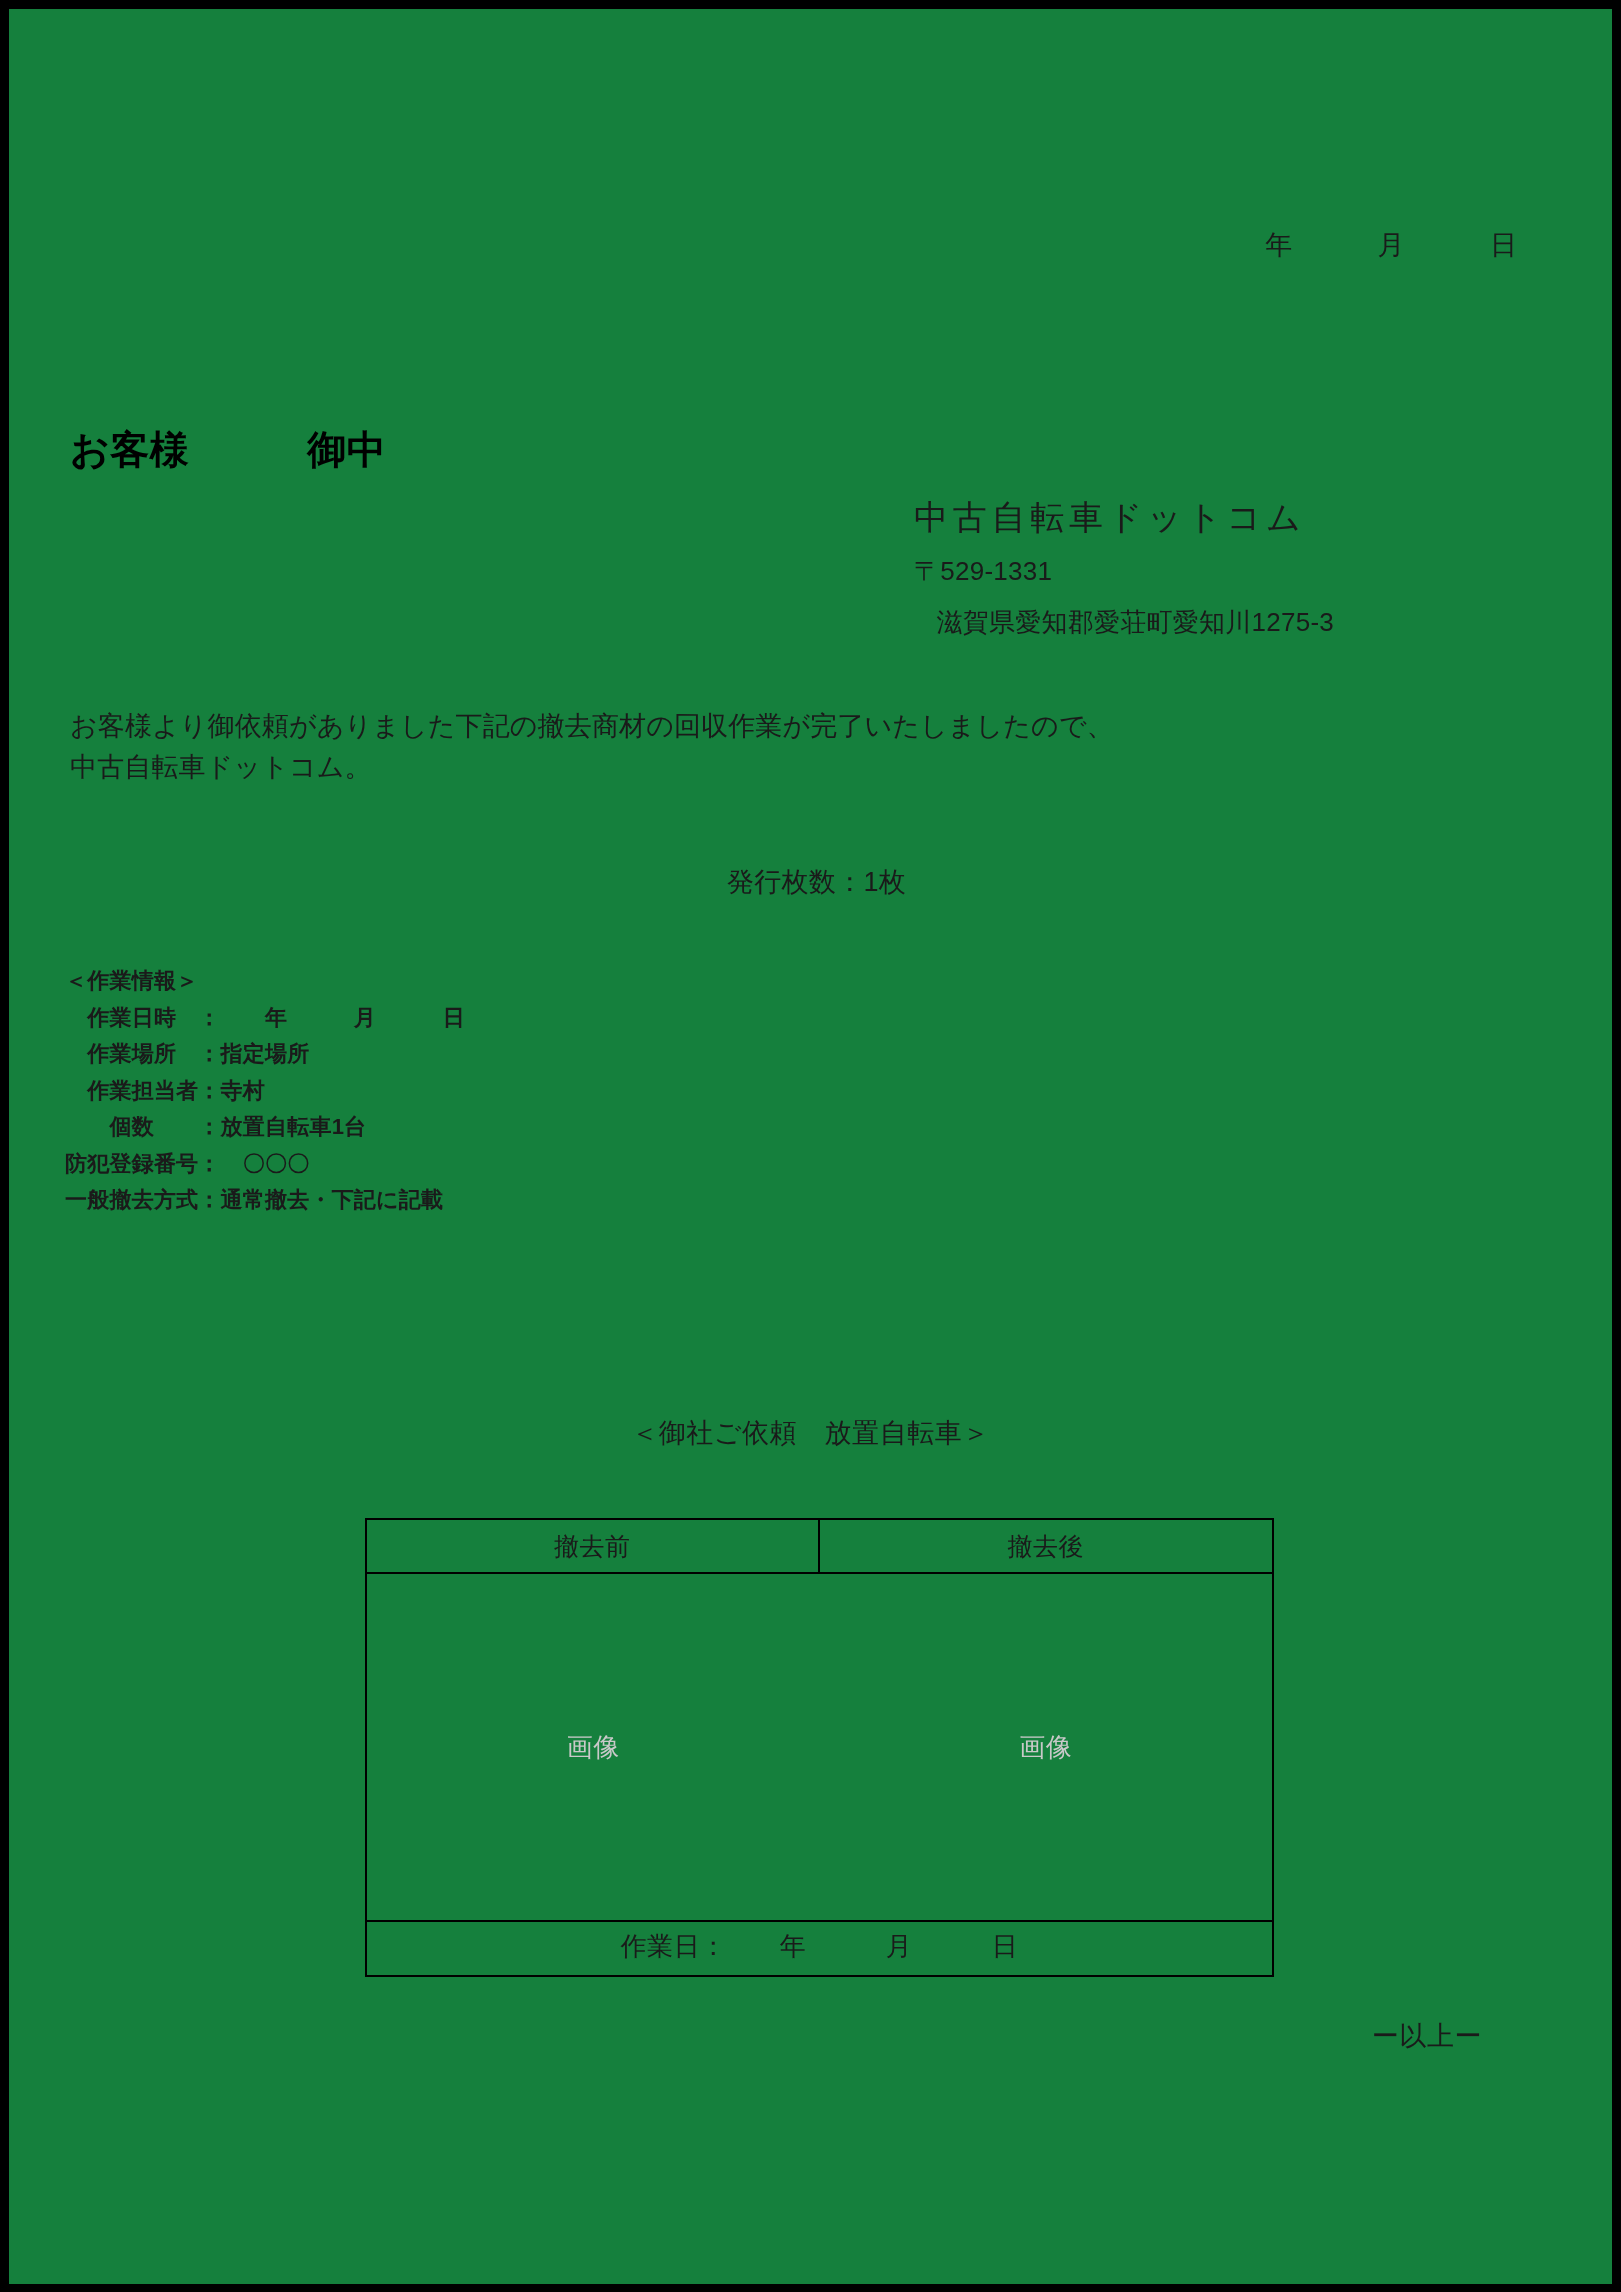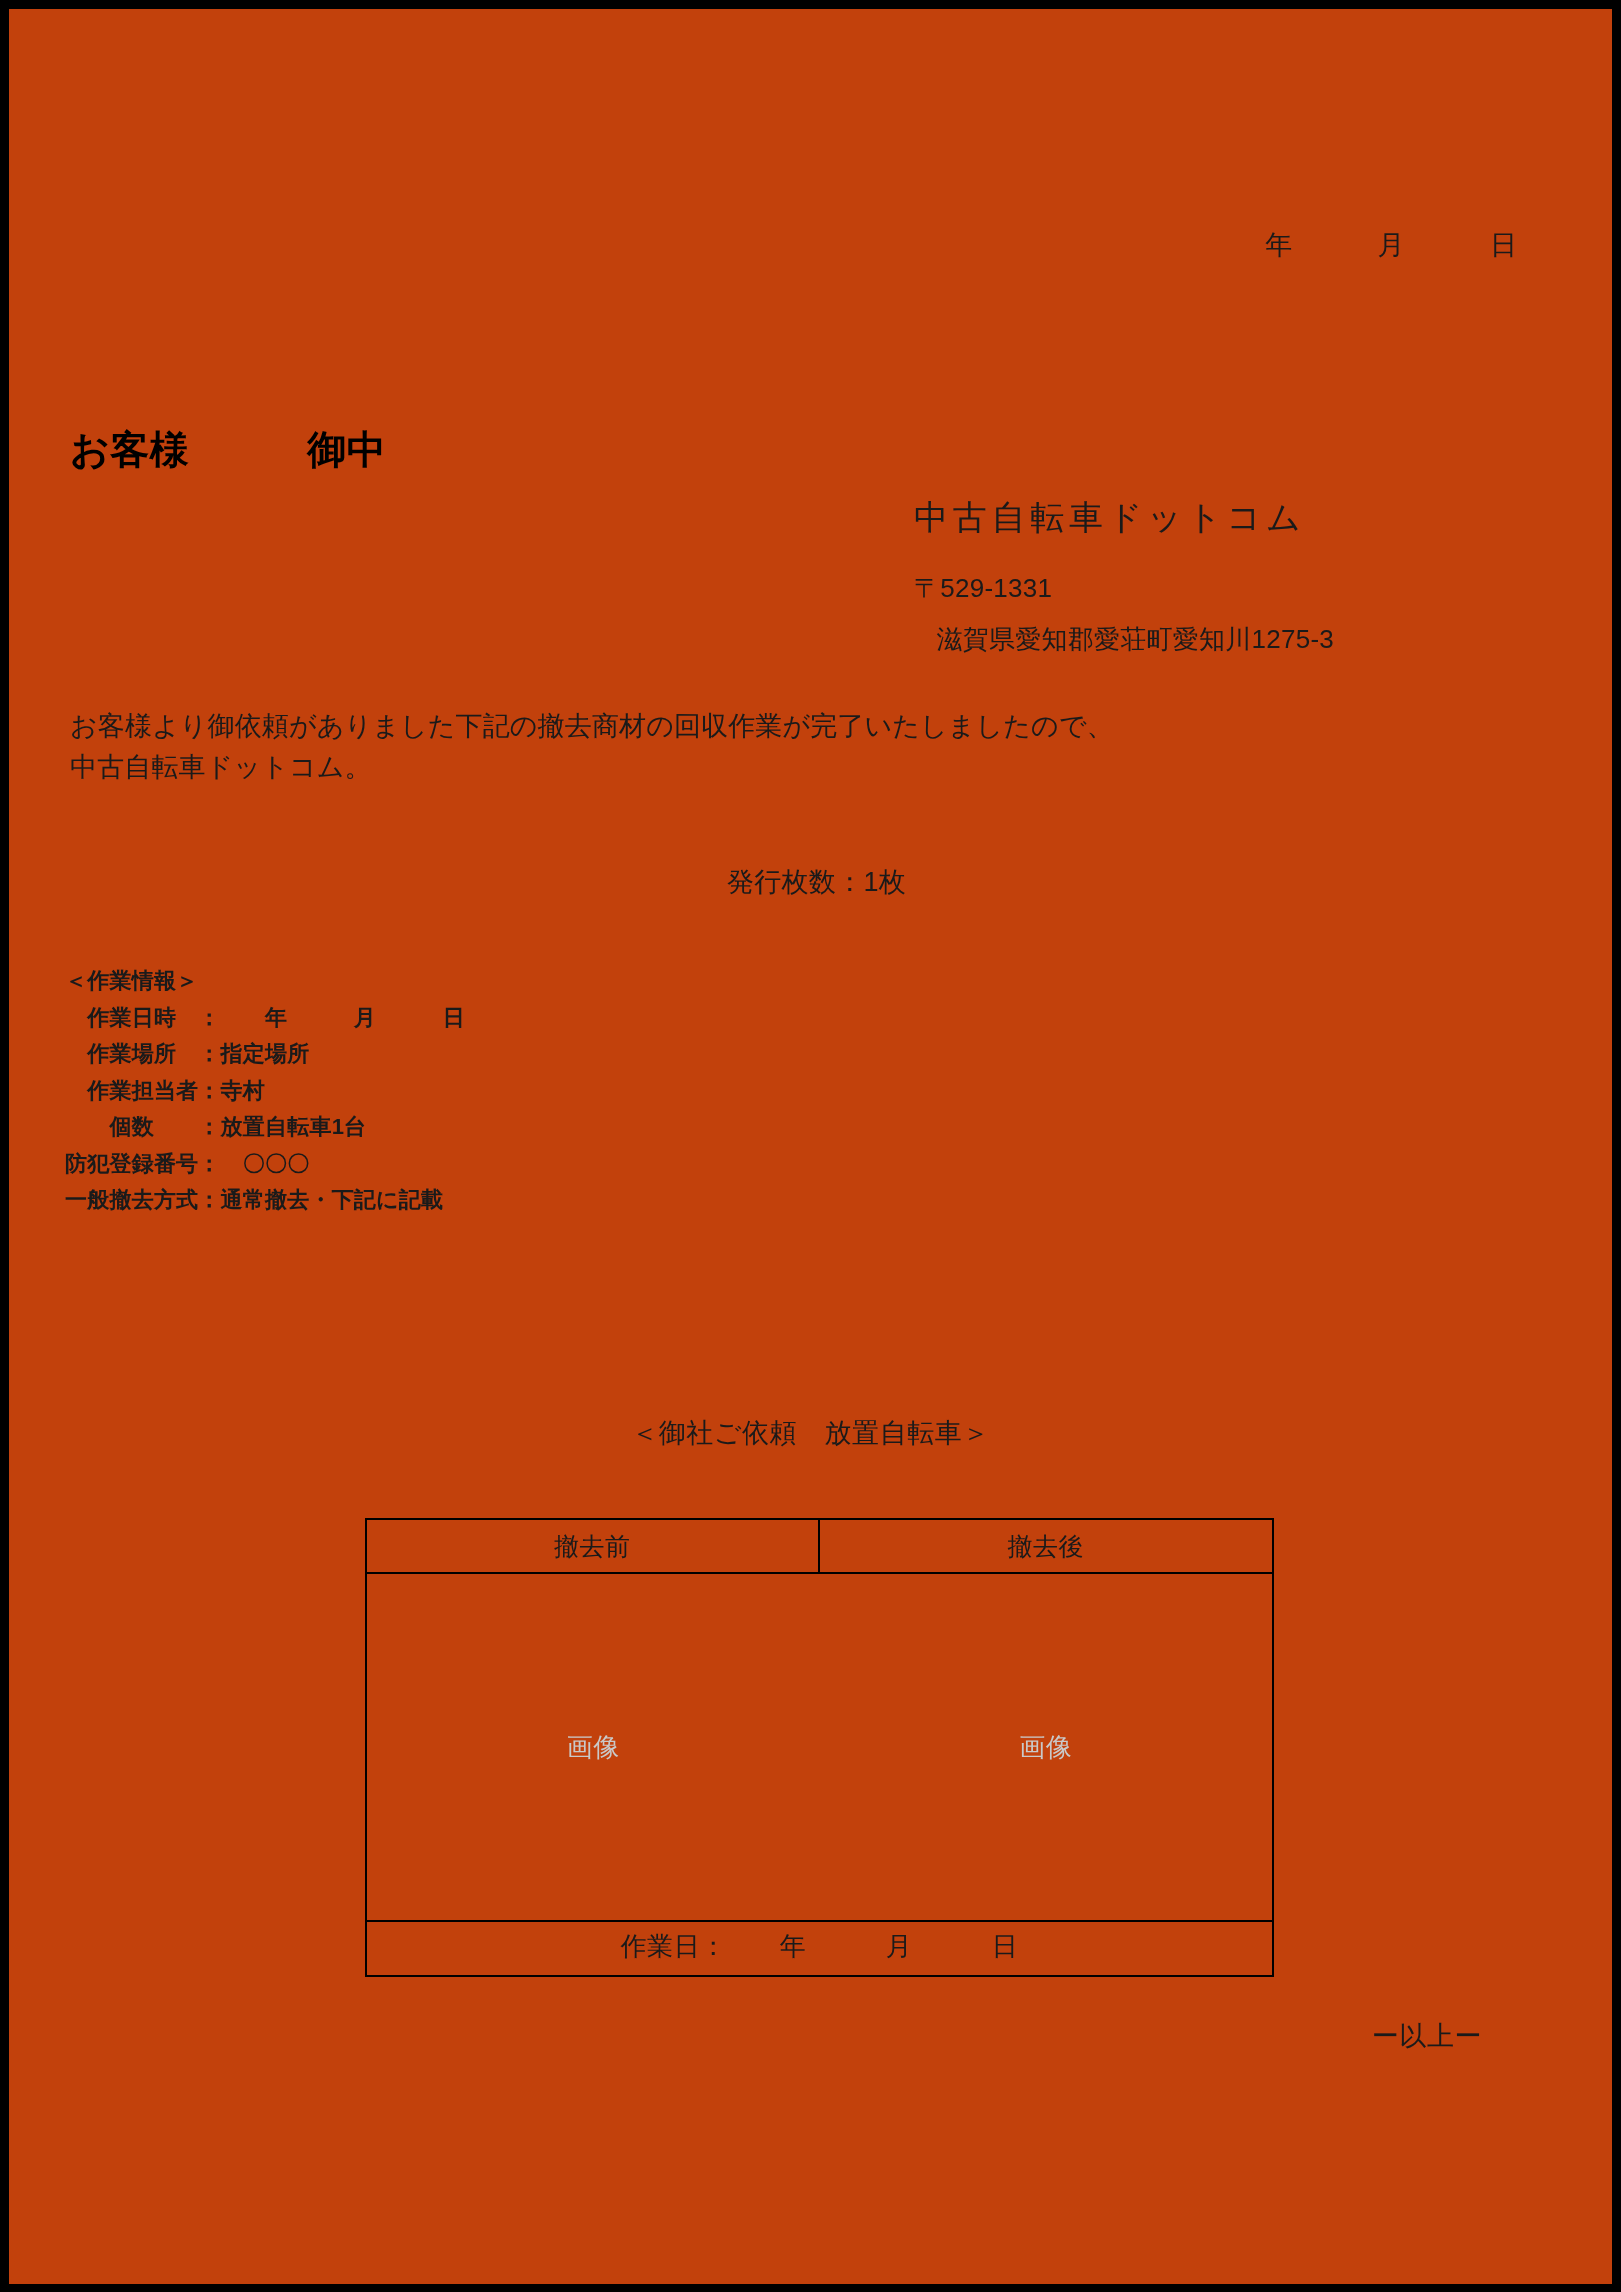--- a/index.html
+++ b/index.html
@@ -9,21 +9,21 @@
   }
   body {
     font-family: "Liberation Sans", "DejaVu Sans", sans-serif;
     color: #1a1a1a;
   }
 
   .page {
     position: relative;
     width: 1621px;
     height: 2293px;
-    background: #c2410c;
+    background: #15803d;
     border: 9.9px solid #000000;
     box-sizing: border-box;
     overflow: hidden;
   }
 
   .sheet {
     position: absolute;
     left: 0;
     top: 0;
     right: 0;
@@ -73,21 +73,21 @@
     left: 905px;
     width: 627px;
   }
   .issuer-name {
     font-size: 34px;
     letter-spacing: 0.14em;
     white-space: nowrap;
     color: #1a1a1a;
   }
   .issuer-postal {
-    margin-top: 30px;
+    margin-top: 13px;
     font-size: 26px;
     letter-spacing: 0.01em;
     color: #1a1a1a;
   }
   .issuer-address {
     margin-top: 16px;
     margin-left: 22.4px;
     font-size: 26px;
     letter-spacing: 0.01em;
     white-space: nowrap;

